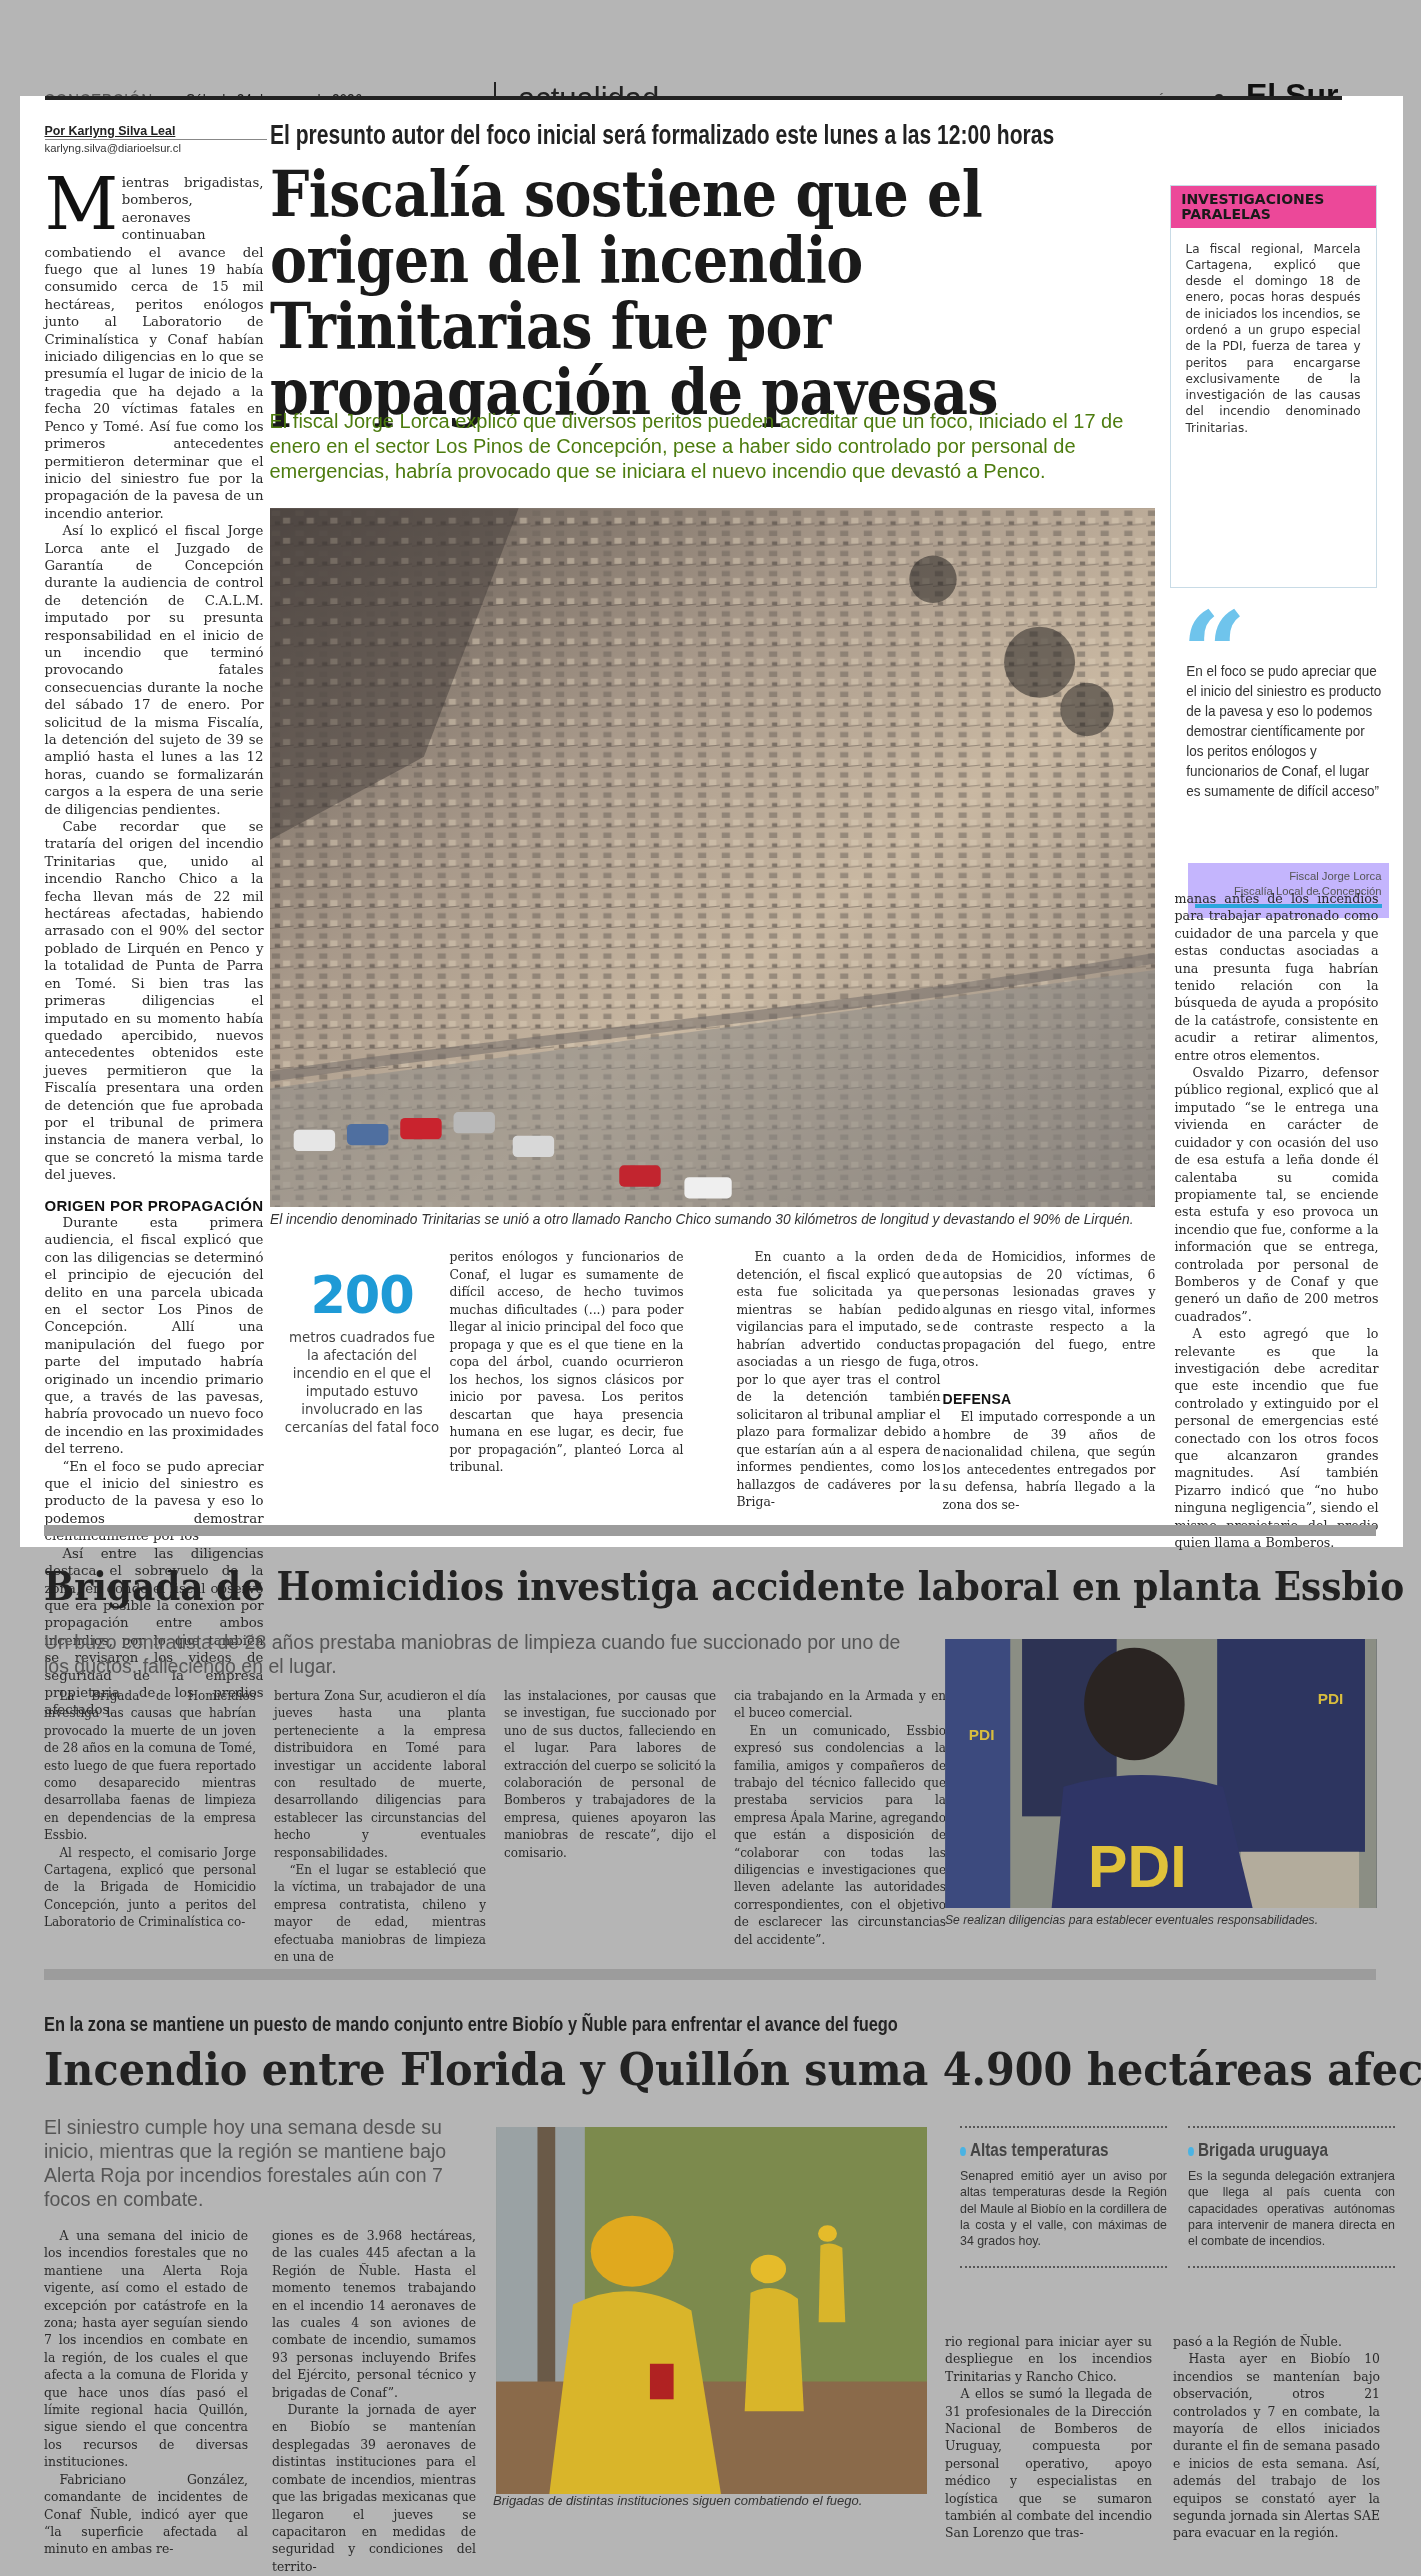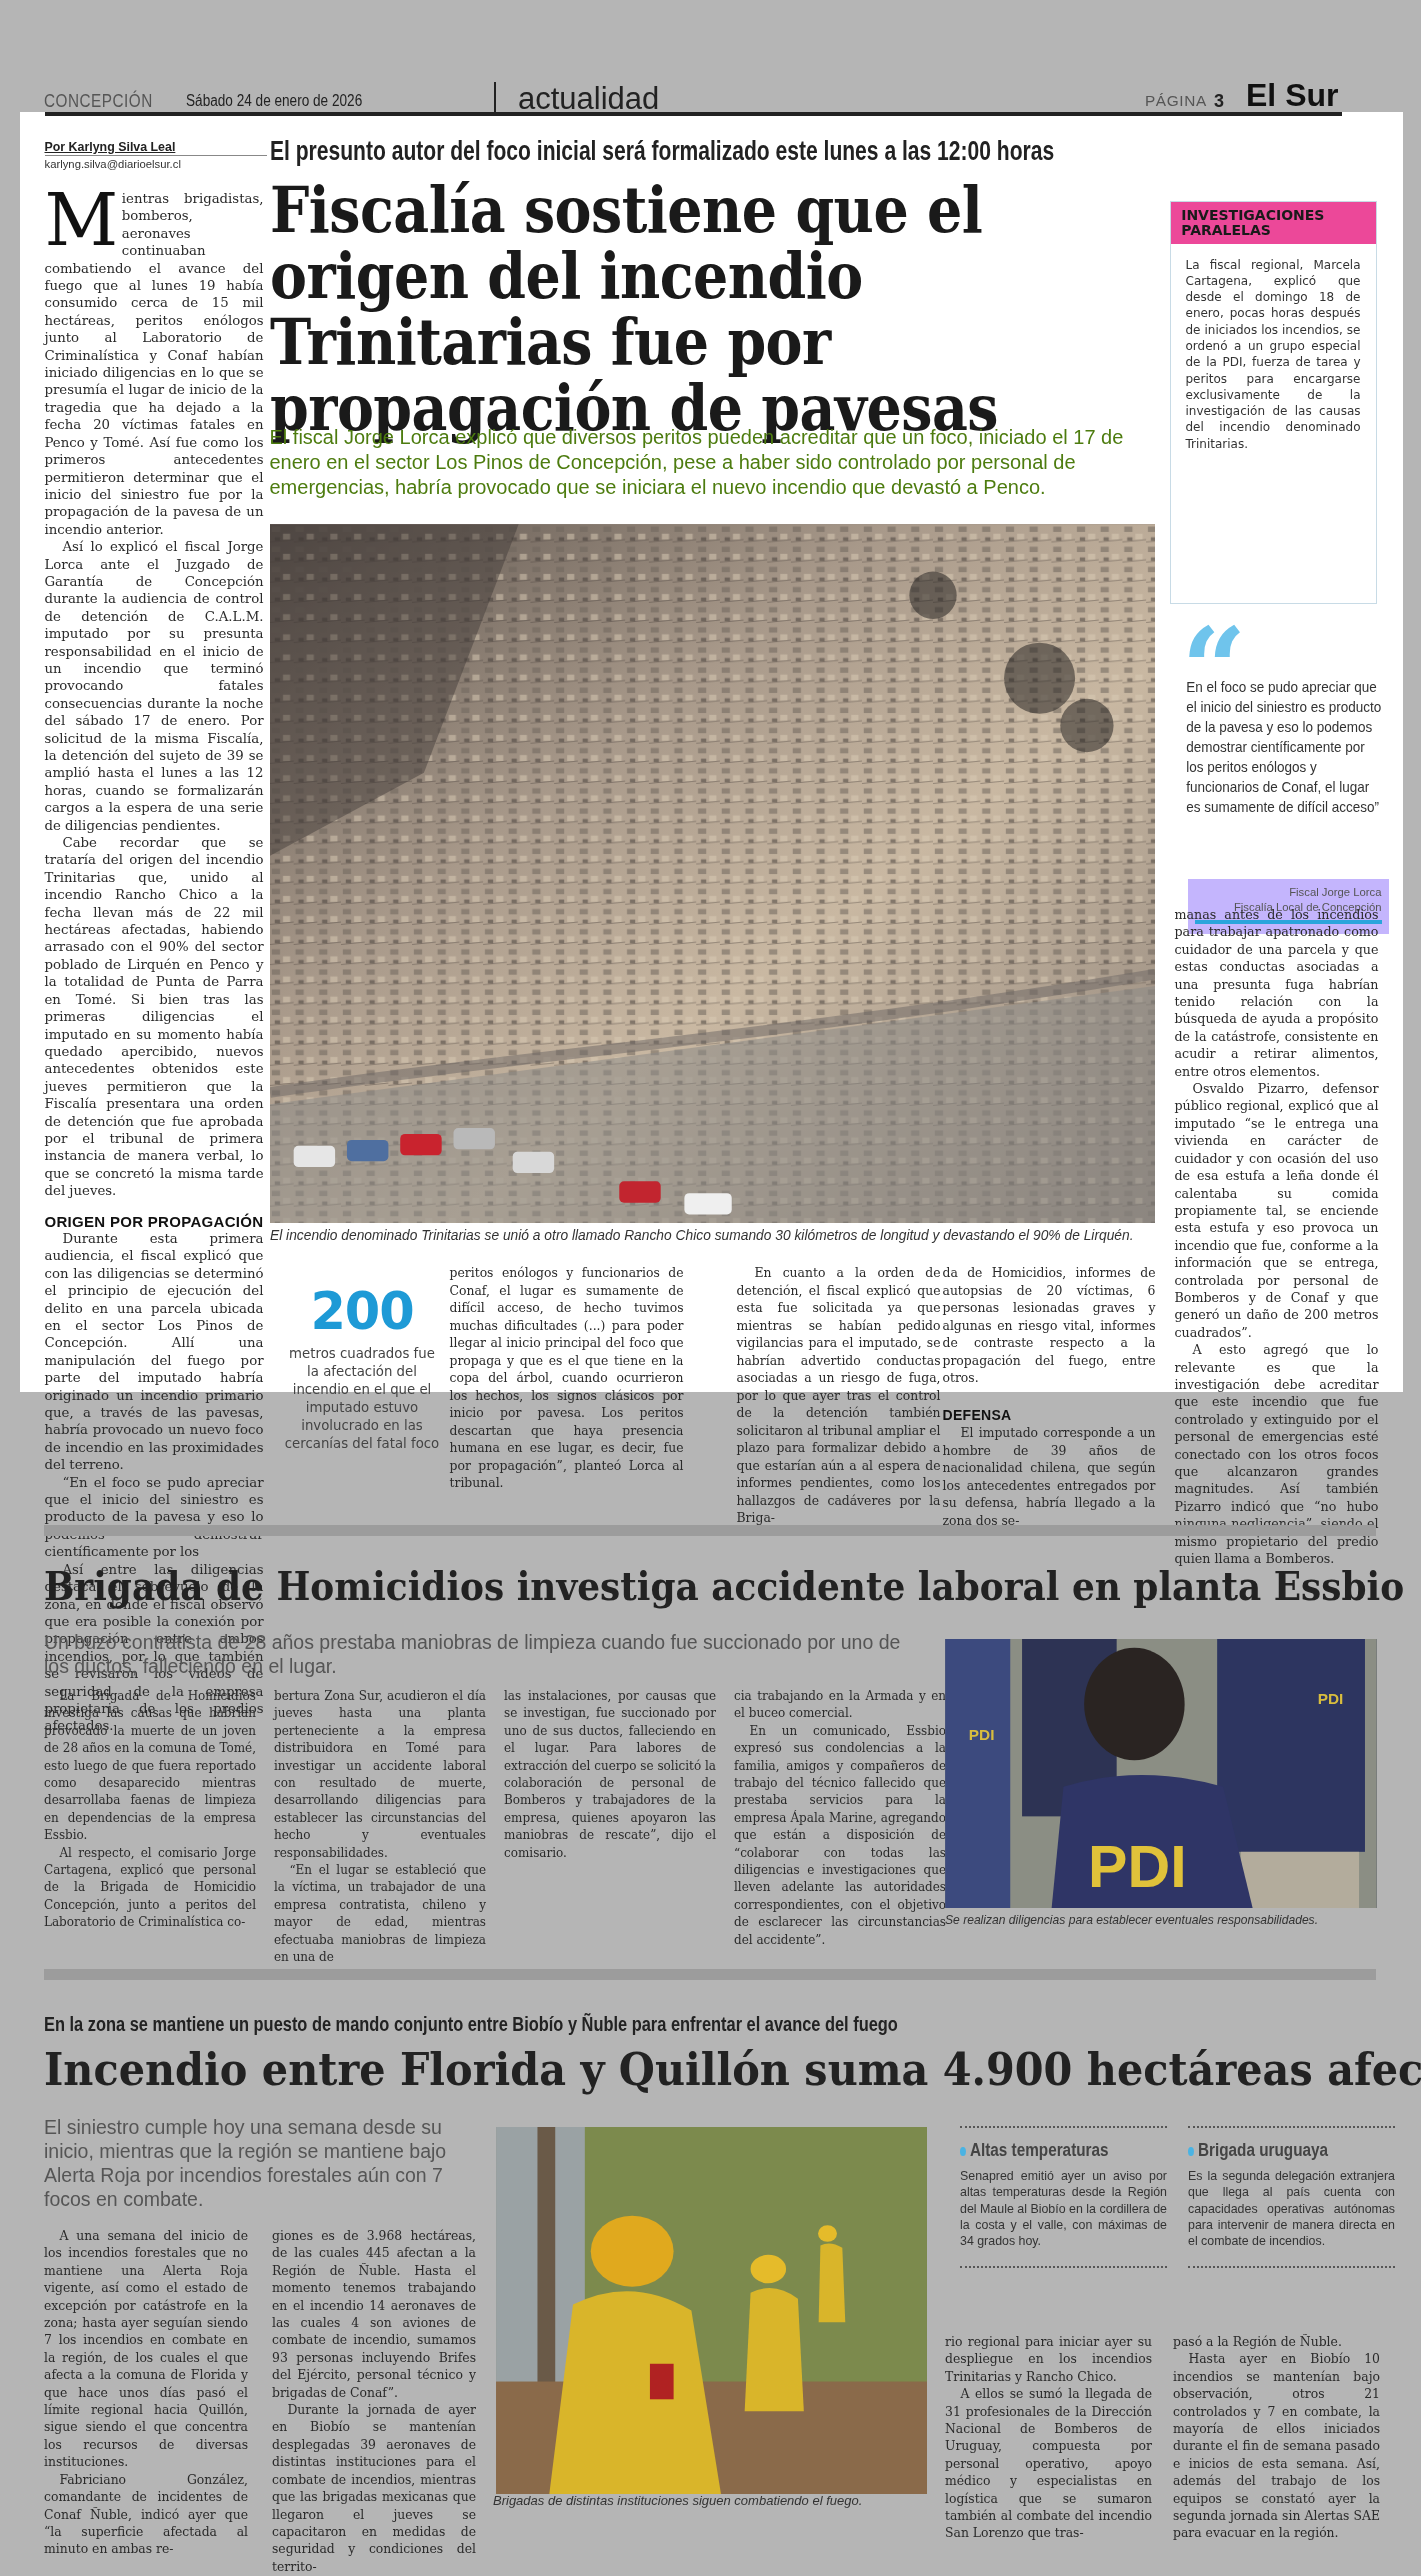--- a/index.html
+++ b/index.html
@@ -11,21 +11,21 @@
   .mh-city { position: absolute; left: 0; top: 14px; font-family: "Liberation Sans", sans-serif; font-size: 18px; color: #555; transform: scaleX(0.85); transform-origin: left; letter-spacing: 0.6px; }
   .mh-date { position: absolute; left: 142px; top: 15.4px; font-family: "Liberation Sans", sans-serif; font-size: 16px; color: #222; transform: scaleX(0.85); transform-origin: left; }
   .mh-div { position: absolute; left: 450px; top: 4.7px; width: 1.8px; height: 41px; background: #222; }
   .mh-section { position: absolute; left: 474px; top: 3.6px; font-family: "Liberation Sans", sans-serif; font-size: 31px; color: #222; }
   .mh-page-label { position: absolute; left: 1101px; top: 15.4px; font-family: "Liberation Sans", sans-serif; font-size: 15.4px; color: #555; letter-spacing: 0.6px; }
   .mh-page-num { position: absolute; left: 1170px; top: 14px; font-family: "Liberation Sans", sans-serif; font-size: 18px; font-weight: bold; color: #222; }
   .mh-brand { position: absolute; left: 1202px; top: 0; font-family: "Liberation Sans", sans-serif; font-size: 32px; font-weight: bold; color: #111; }
   .mh-rule { position: absolute; left: 44px; top: 114px; width: 1297px; height: 4.7px; background: #222; }
 
   
-  .top-article { position: absolute; left: 19.5px; top: 112px; width: 1383px; height: 1280px; background: #ffffff; }
+  .top-article { position: absolute; left: 19.5px; top: 96px; width: 1383px; height: 1451px; background: #ffffff; }
   .byline { position: absolute; left: 25px; top: 28px; width: 222px; border-bottom: 1.8px solid #888; padding-bottom: 1.2px; }
   .byline-name { font-family: "Liberation Sans", sans-serif; font-weight: bold; font-size: 12.4px; text-decoration: underline; }
   .byline-email { position: absolute; left: 25px; top: 46px; font-family: "Liberation Sans", sans-serif; font-size: 11.3px; color: #333; }
   .kicker { position: absolute; left: 250px; top: 24px; font-family: "Liberation Sans", sans-serif; font-size: 27px; font-weight: bold; color: #222; transform: scaleX(0.78); transform-origin: left; white-space: nowrap; }
   .headline { position: absolute; left: 250px; top: 65px; width: 912px; font-family: "DejaVu Serif", serif; font-size: 63px; line-height: 66px; color: #1a1a1a; transform: scaleX(0.88); transform-origin: left; letter-spacing: -0.6px; }
   .deck { position: absolute; left: 250px; top: 313px; width: 900px; font-family: "Liberation Sans", sans-serif; font-size: 20px; line-height: 25px; color: #4d7c0f; }
 
   .col { position: absolute; font-family: "DejaVu Serif", serif; font-size: 13.3px; line-height: 17.4px; color: #2a2a2a; text-align: justify; hyphens: auto; }
   .col p { text-indent: 18px; }
   .col p.noind { text-indent: 0; }

